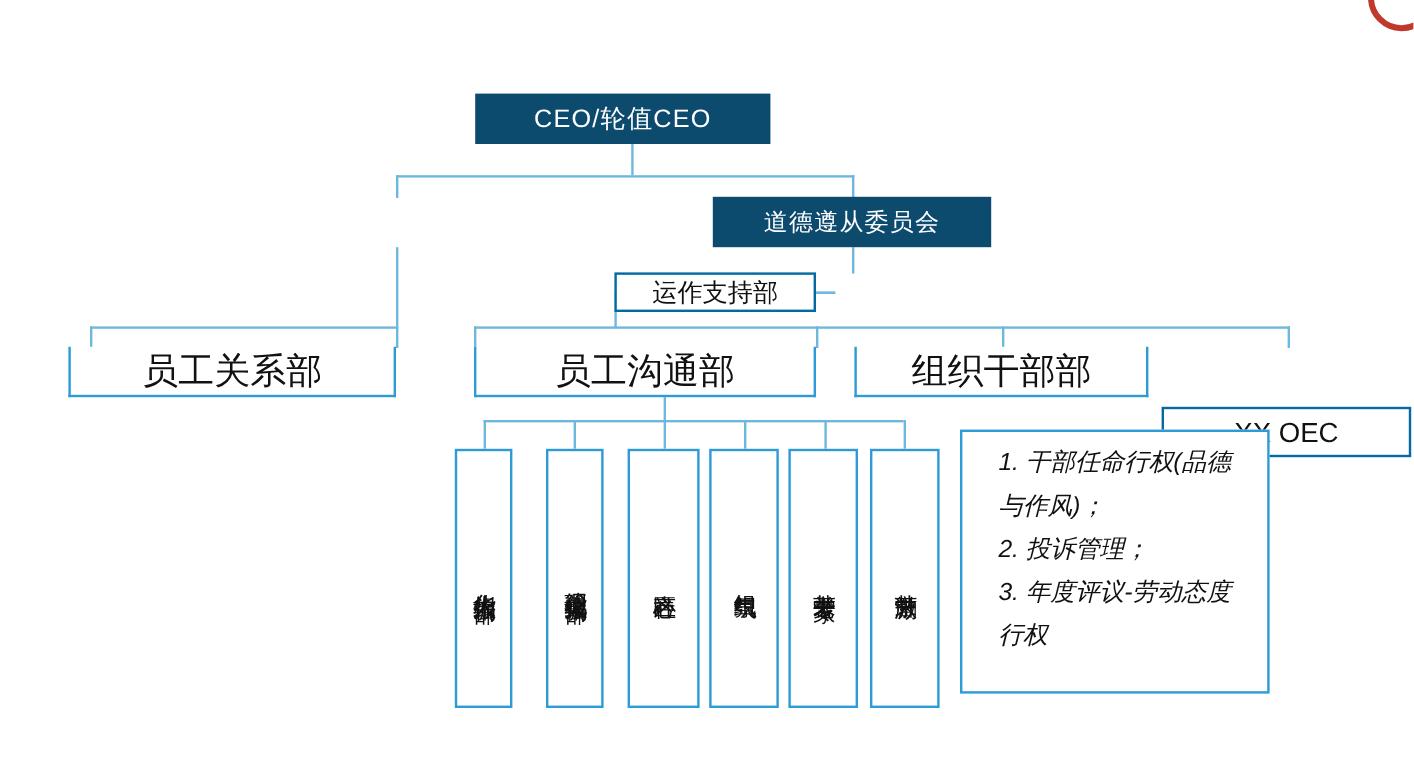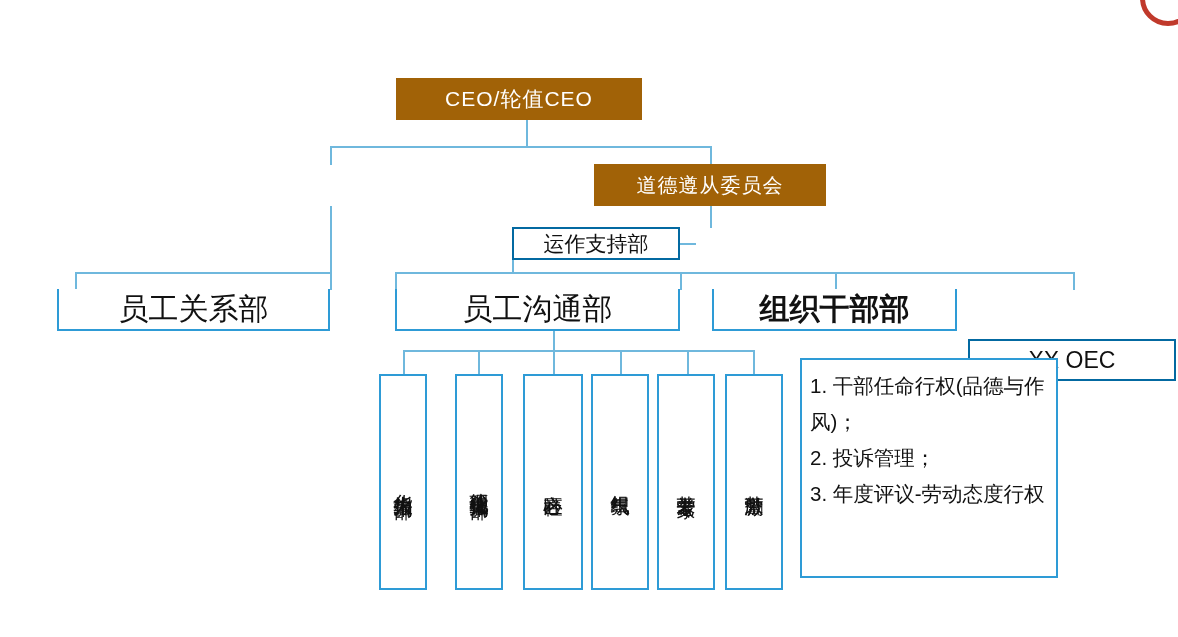--- a/index.html
+++ b/index.html
@@ -56,21 +56,21 @@
   
   .node {
     position: absolute;
     box-sizing: border-box;
     display: flex;
     align-items: center;
     justify-content: center;
     text-align: center;
   }
   .filled {
-    background: #a16207;
+    background: #0c4a6e;
     color: #ffffff;
     font-size: 21px;
     letter-spacing: 1px;
   }
   .filled.small {
     font-size: 20px;
   }
   .outlined {
     border: 2px solid #0369a1;
     background: #ffffff;
@@ -121,21 +121,22 @@
     border: 2px solid #2e9bd6;
     background: #ffffff;
     padding: 8px 10px 6px 12px;
     font-size: 20.5px;
     line-height: 1.42;
     color: #111;
     white-space: pre-wrap;
   }
   .listbox.spaced {
     line-height: 1.75;
-    padding-left: 8px;
+    padding-left: 30px;
+    font-style: italic;
   }
 
   
   .ln {
     position: absolute;
     background: #6fb8dd;
   }
   .lnh { height: 2px; }
   .lnv { width: 2px; }
 </style>
@@ -182,21 +183,21 @@
 
 
   <div class="node filled small" style="left:594px; top:164px; width:232px; height:42px;">道德遵从委员会</div>
 
   <div class="node outlined" style="left:512px; top:227px; width:168px; height:33px; font-size:21px;">运作支持部</div>
 
   <div class="dept" style="left:57px; top:289px; width:273px; height:42px;">员工关系部</div>
 
   <div class="dept" style="left:395px; top:289px; width:285px; height:42px;">员工沟通部</div>
 
-  <div class="dept" style="left:712px; top:289px; width:245px; height:42px;font-weight:bold;">组织干部部</div>
+  <div class="dept" style="left:712px; top:289px; width:245px; height:42px;">组织干部部</div>
 
   <div class="node outlined" style="left:968px; top:302px; width:208px; height:42px; font-size:23px;margin-top:37px;">XX OEC</div>
 
   <div class="vert" style="left:379px; top:374px; width:48px; height:216px;">
     <span>华为人报编辑部</span>
   </div>
   <div class="vert" style="left:455px; top:374px; width:48px; height:216px;">
     <span>管理优化报编辑部</span>
   </div>
   <div class="vert" style="left:523px; top:374px; width:60px; height:216px;">

